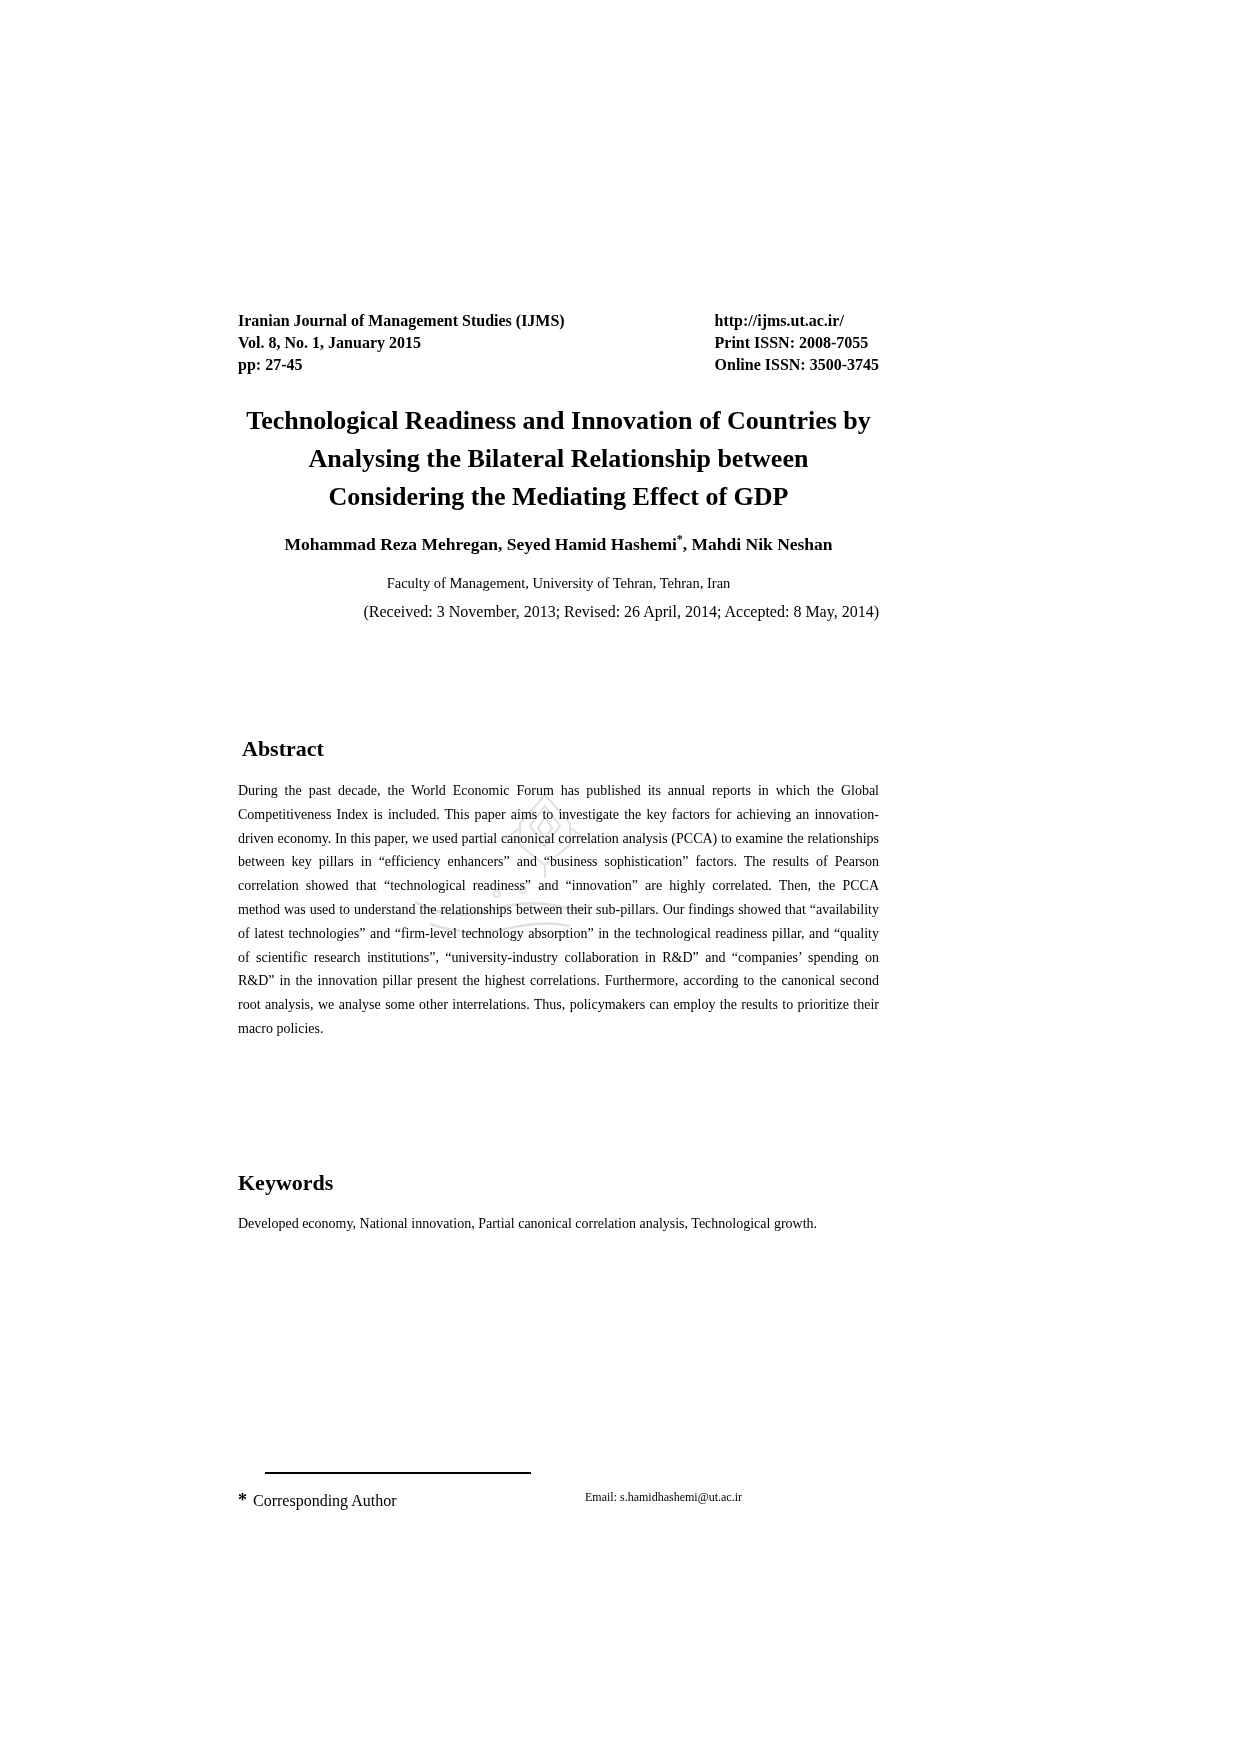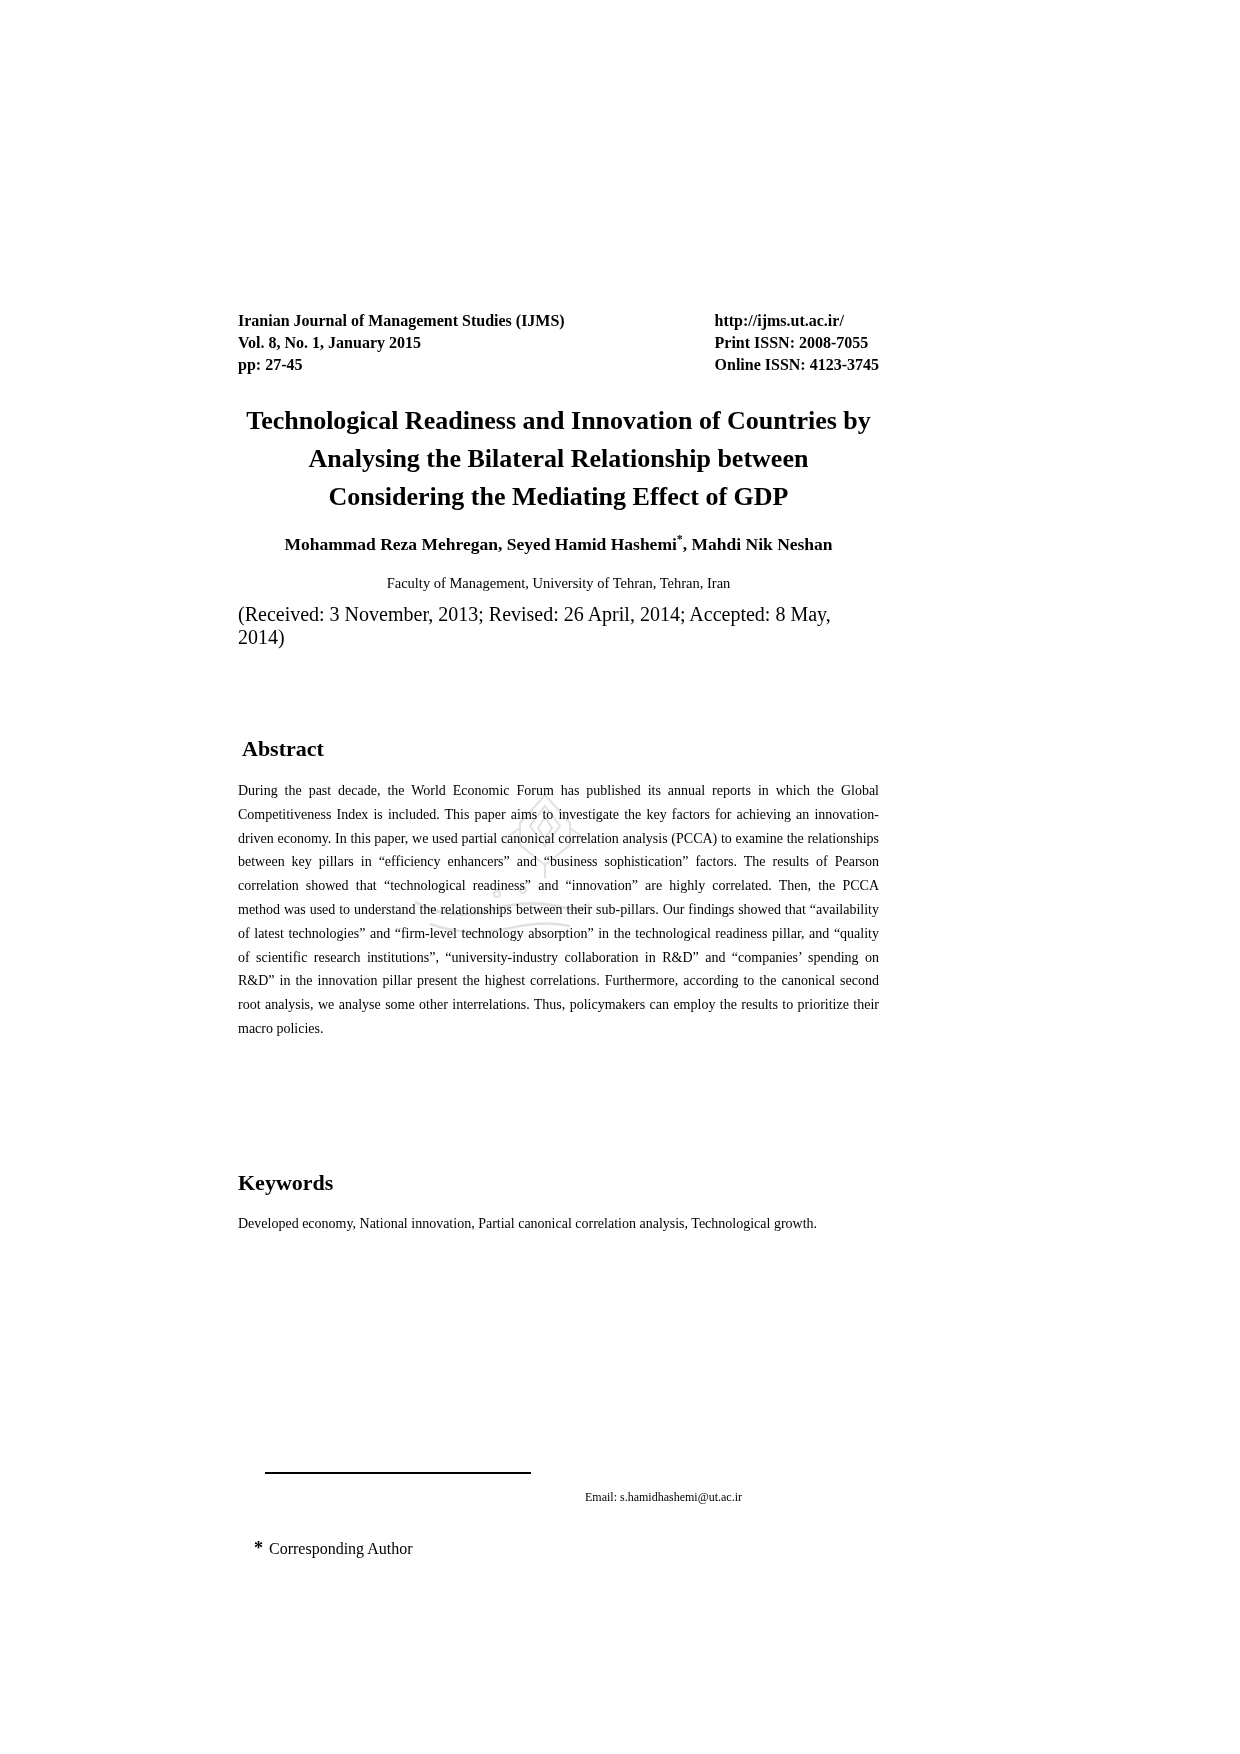--- a/index.html
+++ b/index.html
@@ -35,21 +35,21 @@
     left: 238px; top: 534px; width: 641px;
     text-align: center; font-weight: bold; font-size: 17.5px;
   }
   .authors sup { font-size: 12px; vertical-align: super; line-height: 0; }
   .affiliation {
     left: 238px; top: 575px; width: 641px;
     text-align: center; font-size: 14.5px;
   }
   .dates {
     left: 238px; top: 603px; width: 641px;
-    text-align: left; font-size: 20px;
+    text-align: right; font-size: 16px;
   }
 
   
   .section-heading {
     font-weight: bold; font-size: 22px; line-height: 26px;
   }
   .abstract-heading { left: 242px; top: 736px; width: 641px; }
   .body-text {
     left: 238px; width: 641px;
     font-size: 14px; line-height: 23.8px;
@@ -65,23 +65,22 @@
     opacity: 0.55;
     pointer-events: none;
   }
 
   
   .footnote-rule {
     left: 265px; top: 1472px; width: 266px; height: 0;
     border-top: 2px solid #000000;
   }
   .footnote-left {
-    left: 238px; top: 1538px;
+    left: 238px; top: 1490px;
     font-size: 16px;
-    margin-left: 16px;
   }
   .footnote-left .star { font-weight: bold; font-size: 18px; padding-right: 6px; }
   .footnote-email {
     left: 585px; top: 1490px;
     font-size: 12px;
   }
 </style>
 </head>
 <body>
 
@@ -103,21 +102,21 @@
 
   <div class="abs journal-header">
     <div class="jh-left">
       <div>Iranian Journal of Management Studies (IJMS)</div>
       <div>Vol. 8, No. 1, January 2015</div>
       <div>pp: 27-45</div>
     </div>
     <div class="jh-right">
       <div>http://ijms.ut.ac.ir/</div>
       <div>Print ISSN: 2008-7055</div>
-      <div>Online ISSN: 4123-3745</div>
+      <div>Online ISSN: 3500-3745</div>
     </div>
   </div>
 
   <div class="abs paper-title">
     <div>Technological Readiness and Innovation of Countries by</div>
     <div>Analysing the Bilateral Relationship between</div>
     <div>Considering the Mediating Effect of GDP</div>
   </div>
 
   <div class="abs affiliation">Faculty of Management, University of Tehran, Tehran, Iran</div>

